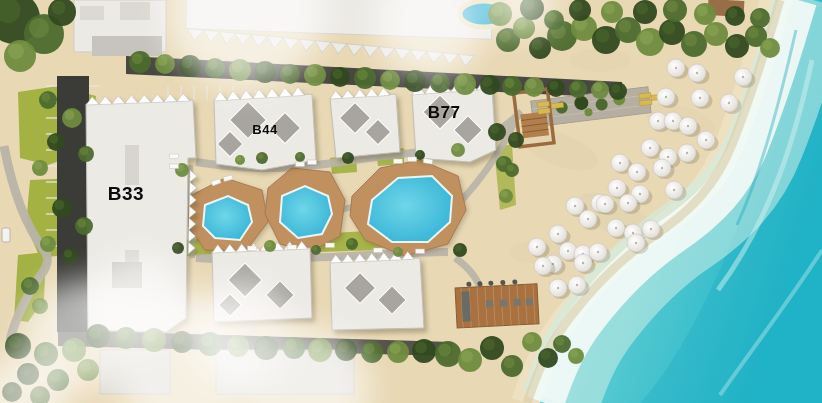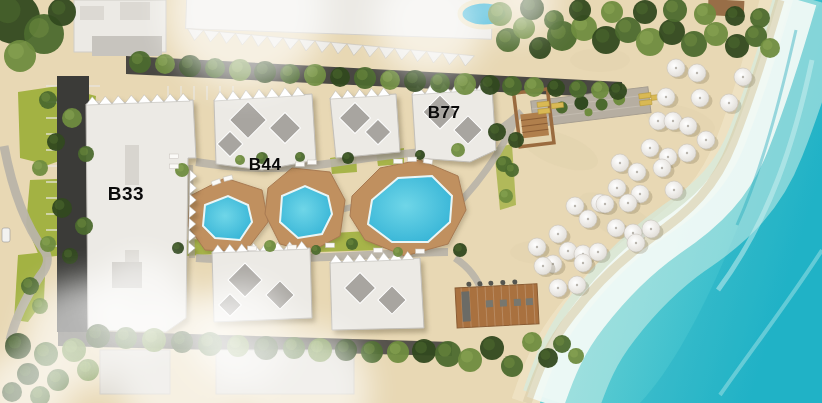--- a/index.html
+++ b/index.html
@@ -9,21 +9,21 @@
     background:var(--sand);
   }
   .stage svg{position:absolute;left:0;top:0;}
   .bldg-label{
     position:absolute;transform:translate(-50%,-50%);
     color:var(--label_color);font-weight:bold;letter-spacing:.5px;
     text-shadow:0 0 2px rgba(255,255,255,.25);
     user-select:none;
   }
   #lbl-b33{left:126px;top:194px;font-size:19px;}
-  #lbl-b44{left:265px;top:129px;font-size:17px;margin-top:36px;}
+  #lbl-b44{left:265px;top:129px;font-size:13px;}
   #lbl-b77{left:444px;top:113px;font-size:17px;}
   .stopSeaMid{stop-color:var(--sea_mid);}
   .stopSeaDeep{stop-color:var(--sea_deep);}
   .stopPoolC{stop-color:var(--pool_light);}
   .stopPoolE{stop-color:var(--pool);}
   .stopUmbC{stop-color:#ffffff;}
   .stopUmbE{stop-color:var(--umbrella);}
   .buildings{filter:drop-shadow(3px 4px 2px rgba(70,58,34,.30));}
   .decks{filter:drop-shadow(2px 2px 2px rgba(70,58,34,.25));}
 </style>

